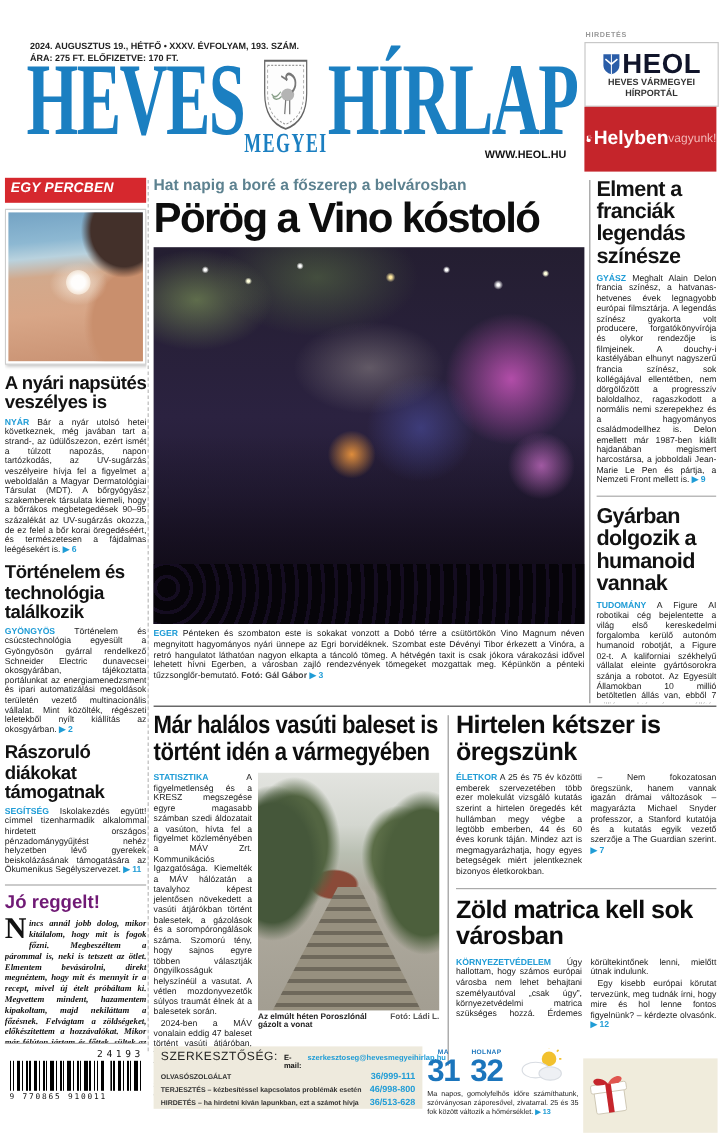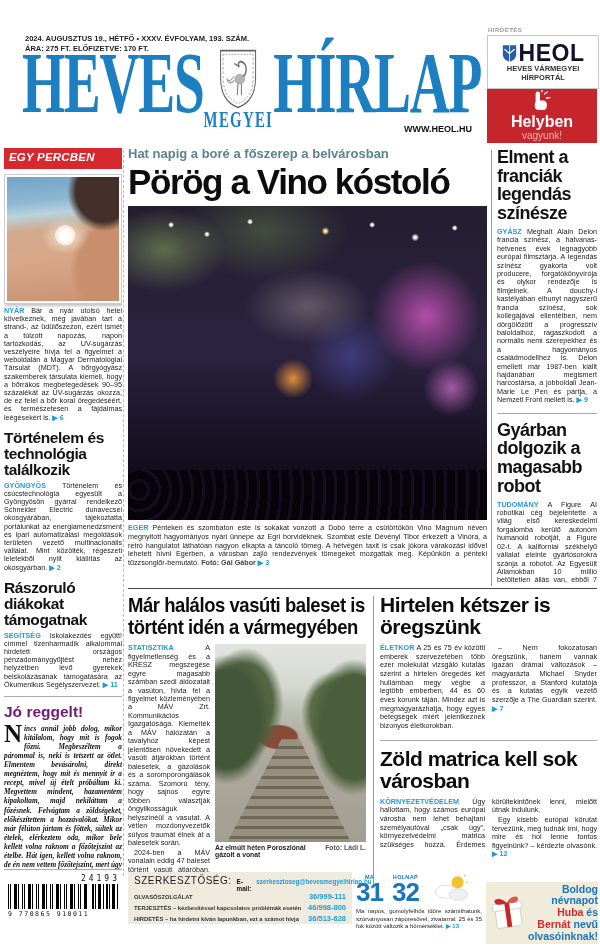--- a/index.html
+++ b/index.html
@@ -16,21 +16,21 @@
   .mh-megyei{font-size:23px;letter-spacing:2px;margin-top:-3px;}
   .website{position:absolute;left:380px;top:124px;width:92px;text-align:right;font-size:9px;font-weight:700;color:#111;}
   .ad-label{position:absolute;left:488px;top:27px;font-size:6px;font-weight:700;color:#999;letter-spacing:0.5px;}
   .heol-box{position:absolute;left:487px;top:35px;width:110px;height:52px;border:1px solid #c8c8c8;background:#fff;
             display:flex;flex-direction:column;align-items:center;justify-content:center;}
   .heol-row{display:flex;align-items:center;gap:2px;}
   .heol-row svg{width:15px;height:19px;}
   .heol-name{font-size:23px;font-weight:700;color:#10142a;letter-spacing:0.5px;line-height:1;}
   .heol-tag{font-size:7.5px;font-weight:700;color:#333;line-height:1.15;text-align:center;}
   .helyben-box{position:absolute;left:487px;top:89px;width:110px;height:54px;background:#c5252b;color:#fff;
-               display:flex;flex-direction:column;align-items:center;justify-content:center;}
+               display:flex;flex-direction:row;align-items:center;justify-content:center;}
   .helyben-box svg{width:32px;height:24px;}
   .helyben-title{font-size:16px;font-weight:700;line-height:1;}
   .helyben-sub{font-size:10px;color:#f3b6b6;line-height:1.2;}
 
   
   .vrule1{position:absolute;left:123px;top:150px;height:726px;border-left:1px dashed #bbb;}
   .vrule2{position:absolute;left:491px;top:150px;height:436px;border-left:1px solid #999;}
   .hrule-main{position:absolute;left:128px;top:588px;width:469px;border-top:1.5px solid #444;}
   .vrule3{position:absolute;left:373px;top:596px;height:292px;border-left:1px solid #999;}
 
@@ -216,20 +216,21 @@
   <div class="vrule2"></div>
   <div class="hrule-main"></div>
   <div class="vrule3"></div>
 
   <div class="sidebar">
     <div class="sb-banner">EGY PERCBEN</div>
     <div class="sb-photo">
       <div class="sb-photo-inner"></div>
     </div>
 
+    <div class="sb-title">A nyári napsütés veszélyes is</div>
     <p class="sb-body" style="margin:3px 0 0;"><span class="tag">NYÁR</span> <span>Bár a nyár utolsó hetei következnek, még javában tart a strand-, az üdülőszezon, ezért ismét a túlzott napozás, napon tartózkodás, az UV-sugárzás veszélyeire hívja fel a figyelmet a weboldalán a Magyar Dermatológiai Társulat (MDT). A bőrgyógyász szakemberek társulata kiemeli, hogy a bőrrákos megbetegedések 90–95 százalékát az UV-sugárzás okozza, de ez felel a bőr korai öregedéséért, és természetesen a fájdalmas leégésekért is.</span> <span class="pref">▶ 6</span></p>
 
     <div class="sb-title">Történelem és technológia találkozik</div>
     <p class="sb-body" style="margin:3px 0 0;"><span class="tag">GYÖNGYÖS</span> <span>Történelem és csúcstechnológia egyesült a Gyöngyösön gyárral rendelkező Schneider Electric dunavecsei okosgyárában, tájékoztatta portálunkat az energiamenedzsment és ipari automatizálási megoldások területén vezető multinacionális vállalat. Mint közölték, régészeti leletekből nyílt kiállítás az okosgyárban.</span> <span class="pref">▶ 2</span></p>
 
     <div class="sb-title">Rászoruló diákokat támogatnak</div>
     <p class="sb-body" style="margin:3px 0 0;"><span class="tag">SEGÍTSÉG</span> <span>Iskolakezdés együtt! címmel tizenharmadik alkalommal hirdetett országos pénzadománygyűjtést nehéz helyzetben lévő gyerekek beiskolázásának támogatására az Ökumenikus Segélyszervezet.</span> <span class="pref">▶ 11</span></p>
 
     <div class="sb-rule"></div>
 
@@ -255,21 +256,21 @@
     <div class="lead-photo">
       <div class="crowd"></div>
     </div>
     <p class="lead-caption" style="margin:4px 0 0;"><span class="tag">EGER</span> <span>Pénteken és szombaton este is sokakat vonzott a Dobó térre a csütörtökön Vino Magnum néven megnyitott hagyományos nyári ünnepe az Egri borvidéknek. Szombat este Dévényi Tibor érkezett a Vinóra, a retró hangulatot láthatóan nagyon elkapta a táncoló tömeg. A hétvégén taxit is csak jókora várakozási idővel lehetett hívni Egerben, a városban zajló rendezvények tömegeket mozgattak meg. Képünkön a pénteki tűzzsonglőr-bemutató.</span> <span class="credit">Fotó: Gál Gábor</span> <span class="pref">▶ 3</span></p>
   </div>
 
   <div class="rightcol">
     <div class="rc-title">Elment a franciák legendás színésze</div>
     <p class="rc-body" style="margin:5px 0 0;"><span class="tag">GYÁSZ</span> <span>Meghalt Alain Delon francia színész, a hatvanas-hetvenes évek legnagyobb európai filmsztárja. A legendás színész gyakorta volt producere, forgatókönyvírója és olykor rendezője is filmjeinek. A douchy-i kastélyában elhunyt nagyszerű francia színész, sok kollégájával ellentétben, nem dörgölőzött a progresszív baloldalhoz, ragaszkodott a normális nemi szerepekhez és a hagyományos családmodellhez is. Delon emellett már 1987-ben kiállt hajdanában megismert harcostársa, a jobboldali Jean-Marie Le Pen és pártja, a Nemzeti Front mellett is.</span> <span class="pref">▶ 9</span></p>
     <div class="rc-rule"></div>
-    <div class="rc-title">Gyárban dolgozik a magasabb robot</div>
+    <div class="rc-title">Gyárban dolgozik a humanoid vannak</div>
     <p class="rc-body" style="margin:5px 0 0;"><span class="tag">TUDOMÁNY</span> <span>A Figure AI robotikai cég bejelentette a világ első kereskedelmi forgalomba kerülő autonóm humanoid robotját, a Figure 02-t. A kaliforniai székhelyű vállalat eleinte gyártósorokra szánja a robotot. Az Egyesült Államokban 10 millió betöltetlen állás van, ebből 7 millió a raktározás, a szállítás és a kiskereskedelem területén. Már csak 6 millió ember tölti be ezeket a pozíciókat – és a lemorzsolódási arány nagyon magas.</span> </p>
   </div>
 
   <div class="rail">
     <div class="headline2">Már halálos vasúti baleset is történt idén a vármegyében</div>
     <div class="rail-flex">
       <div class="rail-text">
         <p><span class="tag">STATISZTIKA</span> <span>A figyelmetlenség és a KRESZ megszegése egyre magasabb számban szedi áldozatait a vasúton, hívta fel a figyelmet közleményében a MÁV Zrt. Kommunikációs Igazgatósága. Kiemelték a MÁV hálózatán a tavalyhoz képest jelentősen növekedett a vasúti átjárókban történt balesetek, a gázolások és a sorompórongálások száma. Szomorú tény, hogy sajnos egyre többen választják öngyilkosságuk helyszínéül a vasutat. A vétlen mozdonyvezetők súlyos traumát élnek át a balesetek során.</span></p>
         <p><span>2024-ben a MÁV vonalain eddig 47 baleset történt vasúti átjáróban, tizennéggyel több, mint a tavalyi év megegyező időszakában. A balesetek során tíz ember vesztette életét.</span> <span class="pref">▶ 4</span></p>
       </div>
@@ -346,21 +347,15 @@
   <div class="nameday">
     <svg viewBox="0 0 46 44">
       <g transform="rotate(-8 23 22)">
         <rect x="7" y="16" width="32" height="24" rx="2" fill="#fff" stroke="#cfc8b4"></rect>
         <rect x="4" y="9" width="38" height="9" rx="2" fill="#fff" stroke="#cfc8b4"></rect>
         <rect x="20" y="9" width="6" height="31" fill="#c5252b"></rect>
         <path d="M23 9 C16 -1 4 2 9 8 c3 3 10 2 14 1 Z" fill="#c5252b"></path>
         <path d="M23 9 c7 -10 19 -7 14 -1 c-3 3 -10 2 -14 1 Z" fill="#e0564f"></path>
       </g>
     </svg>
-    <div class="nd-text">
-      <div>Boldog névnapot</div>
-      <div><span class="nd-name">Huba</span><span> és</span></div>
-      <div><span class="nd-name">Bernát</span><span> nevű</span></div>
-      <div>olvasóinknak!</div>
-    </div>
   </div>
 
 </div>
 
 </body></html>

